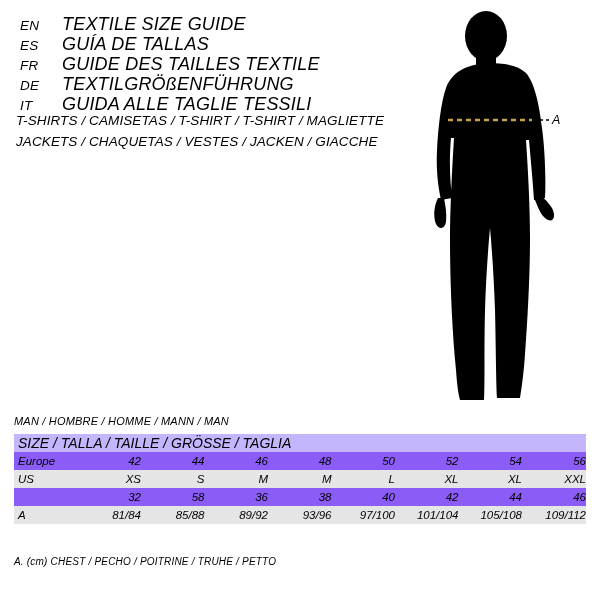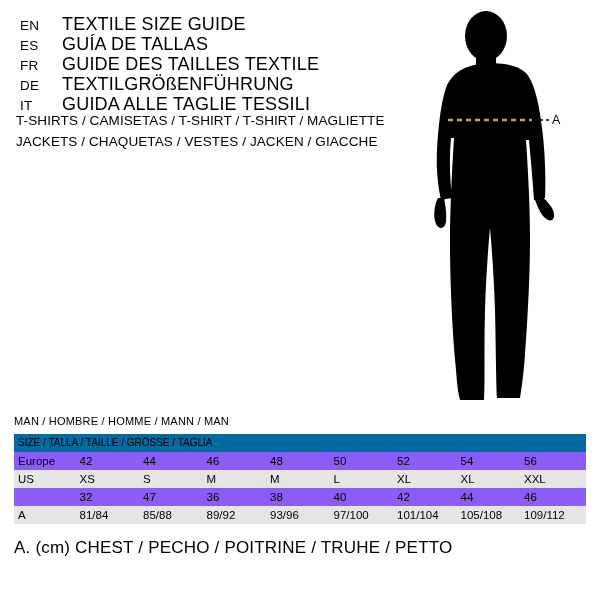--- a/index.html
+++ b/index.html
@@ -13,20 +13,21 @@
     font-family: "Liberation Sans", sans-serif;
     color: #000000;
     overflow: hidden;
     position: relative;
   }
 
   .page {
     position: relative;
     width: 600px;
     height: 600px;
+    font-style: italic;
   }
 
   
   .lang-block {
     position: absolute;
     top: 14px;
     left: 20px;
     width: 360px;
   }
   .lang-row {
@@ -99,44 +100,44 @@
     table-layout: fixed;
     font-size: 11.5px;
   }
   table.size-table td {
     padding: 0;
     height: 18px;
     line-height: 18px;
     vertical-align: middle;
   }
   .row-head td {
-    background: #0369a1;
-    font-size: 10px;
+    background: #c4b5fd;
+    font-size: 14px;
     height: 19px;
     line-height: 19px;
   }
   .row-alt td {
     background: #8b5cf6;
   }
   .row-plain td {
     background: #e5e5e5;
   }
   .col-label {
     width: 90px;
     padding-left: 4px !important;
     text-align: left;
   }
   .cell {
-    text-align: left;
+    text-align: right;
     padding-left: 2px !important;
     margin-left: 11px;
   }
   .footnote {
-    margin-top: 14px;
-    font-size: 17px;
+    margin-top: 32px;
+    font-size: 10px;
     letter-spacing: 0.2px;
   }
 </style>
 </head>
 <body>
 
 <div class="page">
 
   <div class="lang-block">
     <div class="lang-row">
@@ -238,21 +239,21 @@
           <td class="cell">M</td>
           <td class="cell">L</td>
           <td class="cell">XL</td>
           <td class="cell">XL</td>
           <td class="cell">XXL</td>
         </tr>
 
         <tr class="row-alt">
           <td class="col-label"></td>
           <td class="cell">32</td>
-          <td class="cell">47</td>
+          <td class="cell">58</td>
           <td class="cell">36</td>
           <td class="cell">38</td>
           <td class="cell">40</td>
           <td class="cell">42</td>
           <td class="cell">44</td>
           <td class="cell">46</td>
         </tr>
 
         <tr class="row-plain">
           <td class="col-label">A</td>

